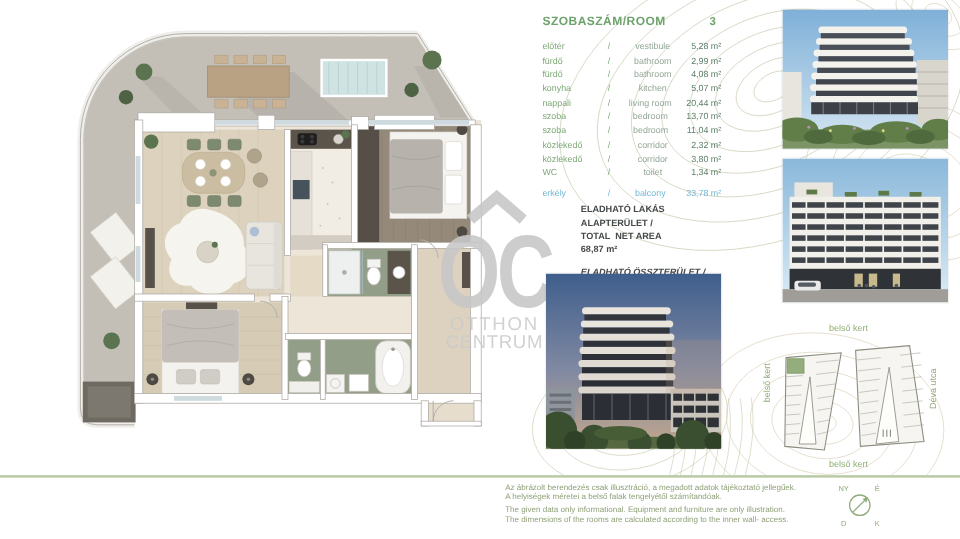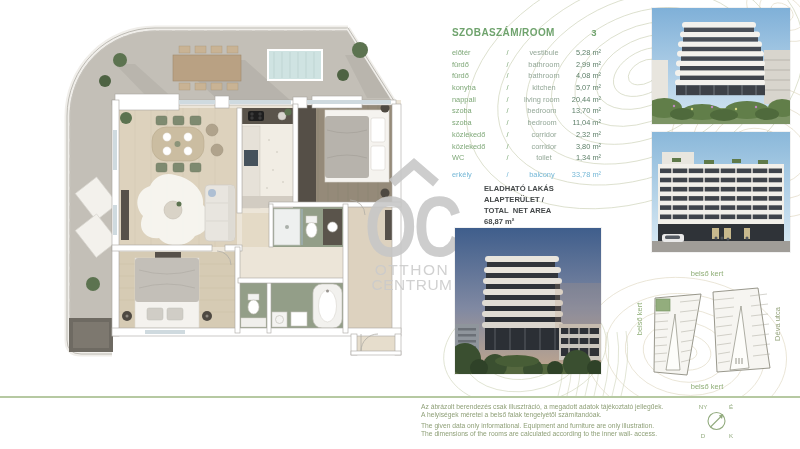--- a/index.html
+++ b/index.html
@@ -1,20 +1,20 @@
 <!DOCTYPE html>
 <html><head>
 <meta charset="utf-8">
 <style>
   html,body{margin:0;padding:0;background:#fff;}
   #page{position:relative;width:800px;height:449px;background:#ffffff;overflow:hidden;
         font-family:"Liberation Sans",sans-serif;}
   .abs{position:absolute;}
   
-  #roomtable{left:452px;top:27px;width:149px;}
+  #roomtable{left:452px;top:13px;width:149px;}
   .tbl-head{display:flex;justify-content:space-between;align-items:baseline;
             color:#6fa36d;font-weight:bold;font-size:10px;letter-spacing:.4px;}
   .tbl-head .count{font-size:9.5px;padding-right:4px;}
   .rows{margin-top:9px;}
   .trow{display:grid;grid-template-columns:51px 9px 1fr auto;height:11.7px;
         font-size:7.4px;line-height:11.7px;}
   .trow .hu{color:#7fa878;}
   .trow .sep{color:#7fa878;text-align:center;}
   .trow .en{color:#93a797;text-align:center;}
   .trow .val{color:#5d7f68;text-align:center;}

